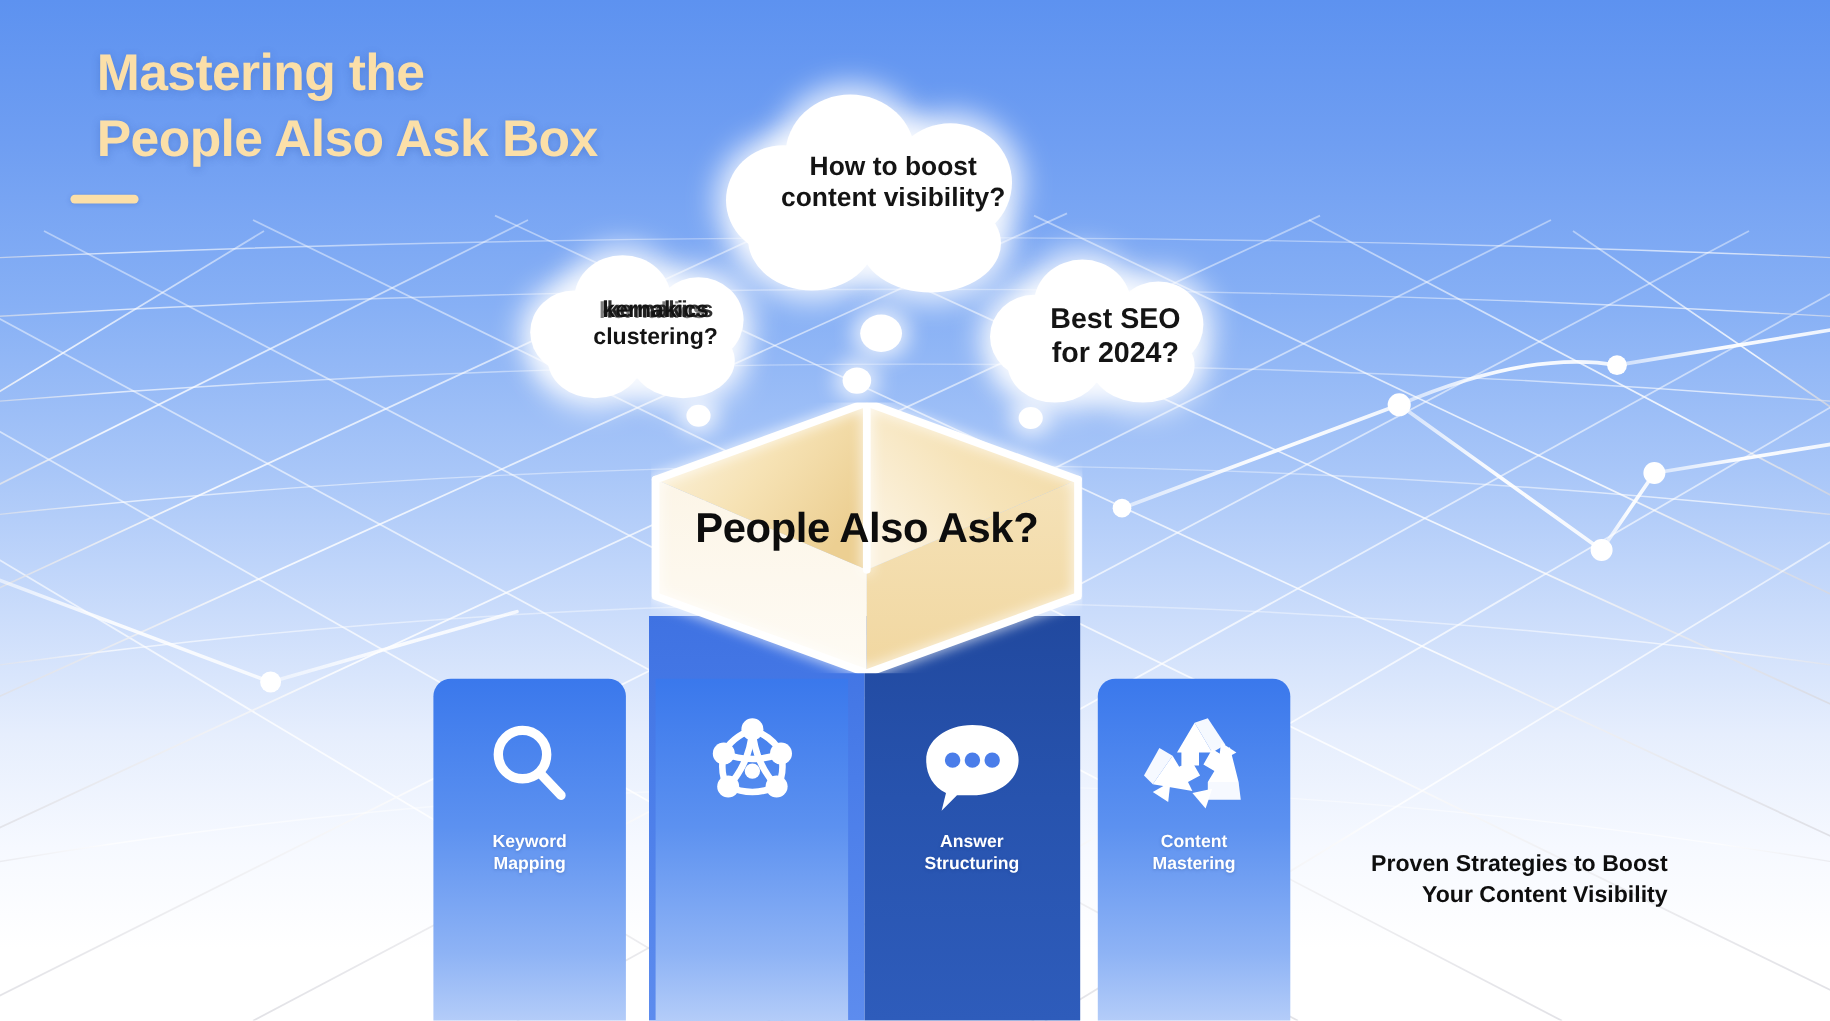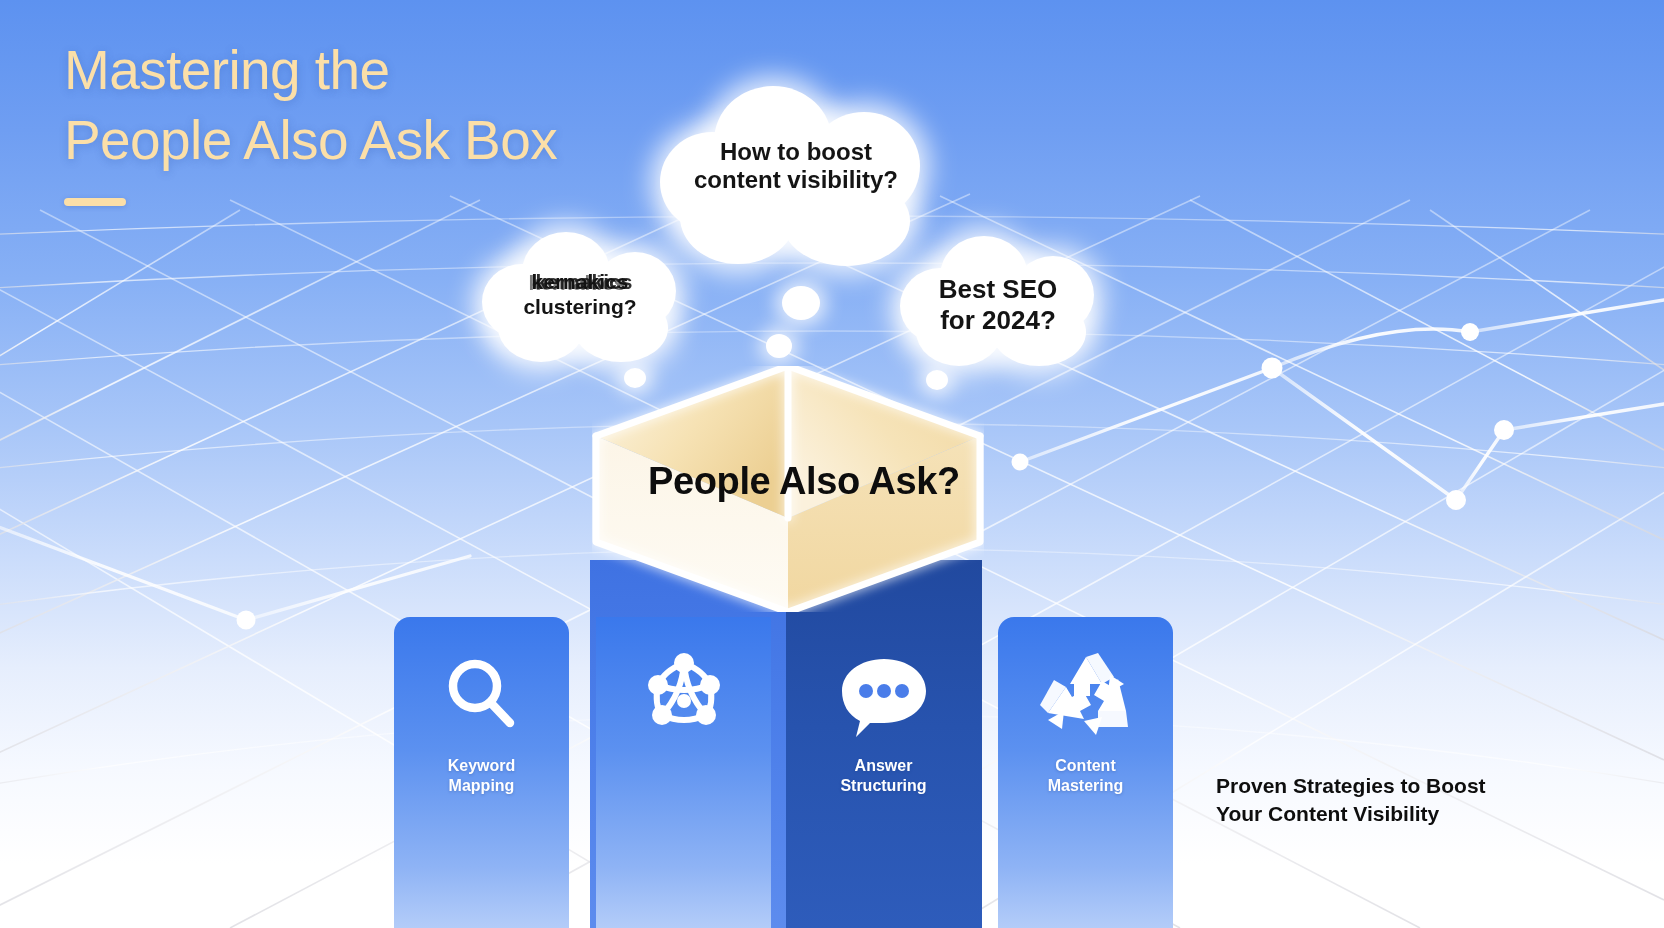--- a/index.html
+++ b/index.html
@@ -38,27 +38,28 @@
   }
 
   
   .title-block {
     position: absolute;
     left: 64px;
     top: 36px;
     z-index: 20;
   }
   .title-line {
-    font-size: 55px;
-    font-weight: normal;
+    font-size: 47px;
+    font-weight: bold;
     color: #fbdfa8;
     line-height: 1.27;
     letter-spacing: -0.6px;
     text-shadow: 0 2px 8px rgba(40,80,170,0.30);
     white-space: nowrap;
+    margin-left: 24px;
   }
   .title-rule {
     margin-top: 22px;
     width: 62px;
     height: 8px;
     border-radius: 4px;
     background: #fbdfa8;
     box-shadow: 0 1px 5px rgba(40,80,170,0.25);
   }
 
@@ -74,21 +75,21 @@
     height: 100%;
   }
   .lobe {
     position: absolute;
     border-radius: 50%;
     background: #ffffff;
     box-shadow: 0 0 26px 10px rgba(255,255,255,0.78);
   }
   .bubble-text {
     position: absolute;
-    left: 0;
+    left: 16px;
     width: 100%;
     text-align: center;
     color: #141414;
     font-weight: bold;
     line-height: 1.18;
     z-index: 3;
     pointer-events: none;
   }
 
   
@@ -175,21 +176,20 @@
     position: absolute;
     left: 0;
     top: 94px;
     width: 392px;
     text-align: center;
     font-size: 38px;
     font-weight: bold;
     color: #0d0d0d;
     letter-spacing: -0.4px;
     z-index: 4;
-    margin-left: 16px;
   }
 
   
   .card {
     position: absolute;
     top: 617px;
     width: 175px;
     height: 320px;
     border-radius: 16px 16px 0 0;
     z-index: 14;
@@ -238,21 +238,21 @@
     text-shadow: 0 1px 3px rgba(20,50,120,0.28);
   }
   .card-label .l2 { display: block; }
 
   
   #tagline {
     position: absolute;
     left: 1216px;
     top: 772px;
     width: 300px;
-    text-align: left;
+    text-align: right;
     color: #0e0e0e;
     font-size: 21px;
     font-weight: bold;
     line-height: 1.33;
     z-index: 20;
   }
   #tagline .t2 { display: block; }
 </style>
 </head>
 <body>

